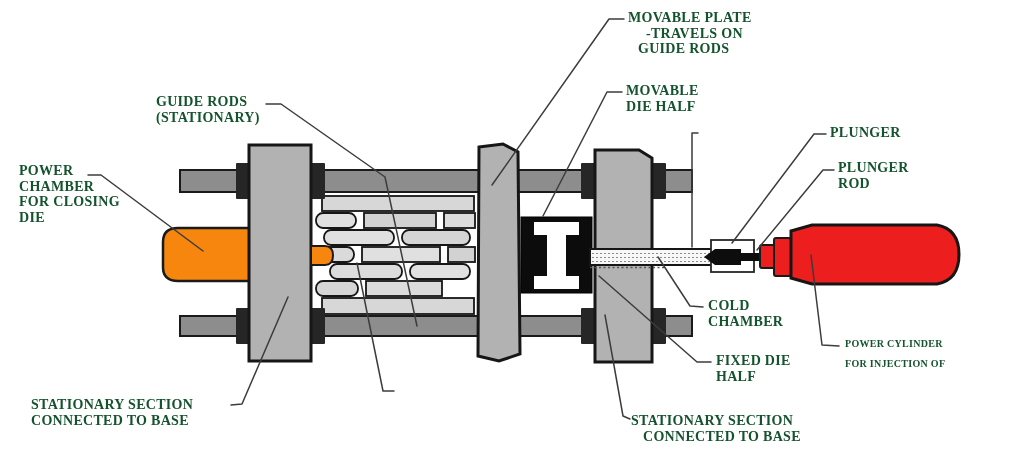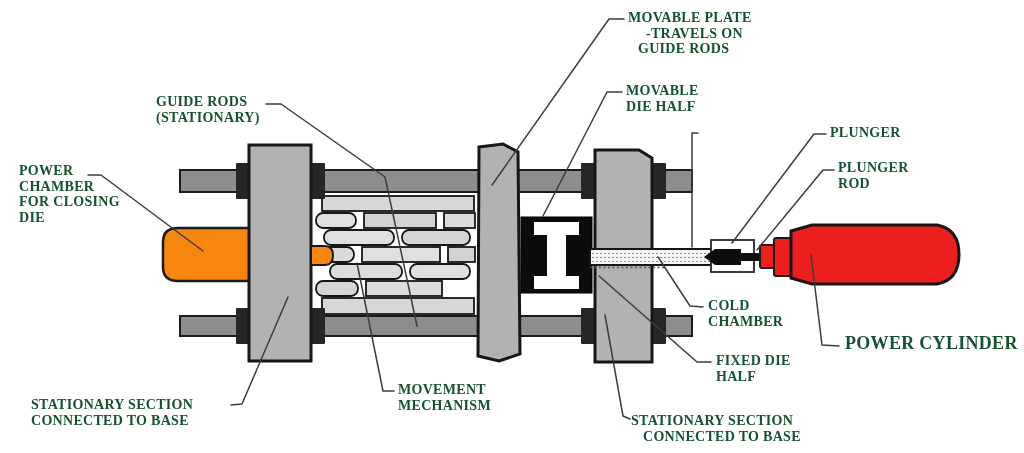--- a/index.html
+++ b/index.html
@@ -13,21 +13,21 @@
   #machine-svg{position:absolute;left:0;top:0;}
   .lbl{
     position:absolute;
     color:#14532d;
     font-weight:bold;
     font-size:14px;
     line-height:15.5px;
     letter-spacing:0.3px;
     white-space:nowrap;
   }
-  .lbl.big{font-size:18px;line-height:19.5px;}
+  .lbl.big{font-size:10px;line-height:19.5px;}
   .lbl div{white-space:nowrap;}
 </style>
 </head>
 <body>
 
 <div id="stage">
 
   <svg id="machine-svg" width="1024" height="453" viewBox="0 0 1024 453">
 
     <rect x="180" y="170" width="512" height="22" fill="#8D8D8D" stroke="#1a1a1a" stroke-width="2"></rect>
@@ -151,30 +151,27 @@
     <div>HALF</div>
   </div>
 
   <div class="lbl" style="left:708px;top:298px;">
     <div>COLD</div>
     <div>CHAMBER</div>
   </div>
 
   <div class="lbl big" style="left:845px;top:334px;">
     <div>POWER CYLINDER</div>
+    <div>FOR INJECTION OF</div>
   </div>
 
   <div class="lbl" style="left:31px;top:397px;">
     <div>STATIONARY SECTION</div>
     <div>CONNECTED TO BASE</div>
   </div>
 
-  <div class="lbl" style="left:398px;top:382px;">
-    <div>MOVEMENT</div>
-    <div>MECHANISM</div>
-  </div>
 
   <div class="lbl" style="left:631px;top:413px;">
     <div>STATIONARY SECTION</div>
     <div style="margin-left:12px;">CONNECTED TO BASE</div>
   </div>
 
 </div>
 
 </body></html>

